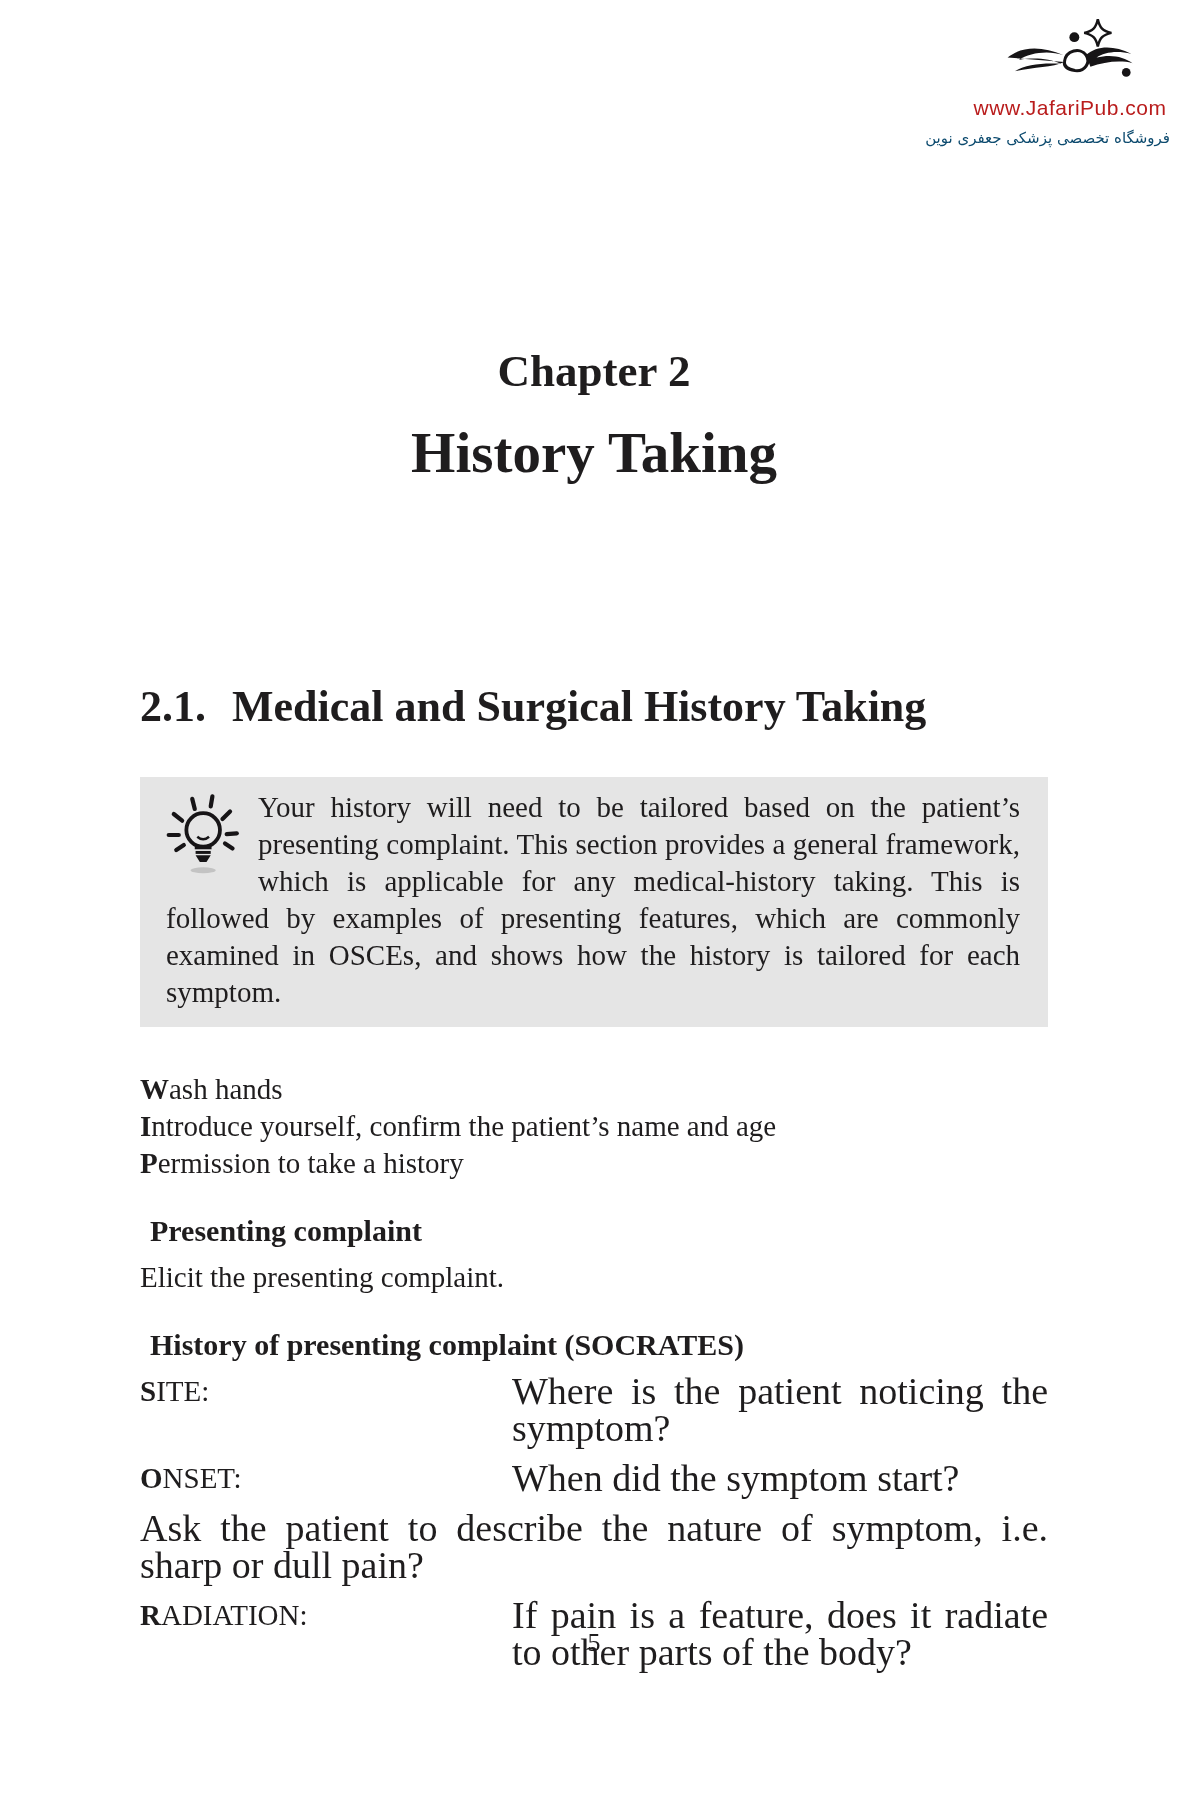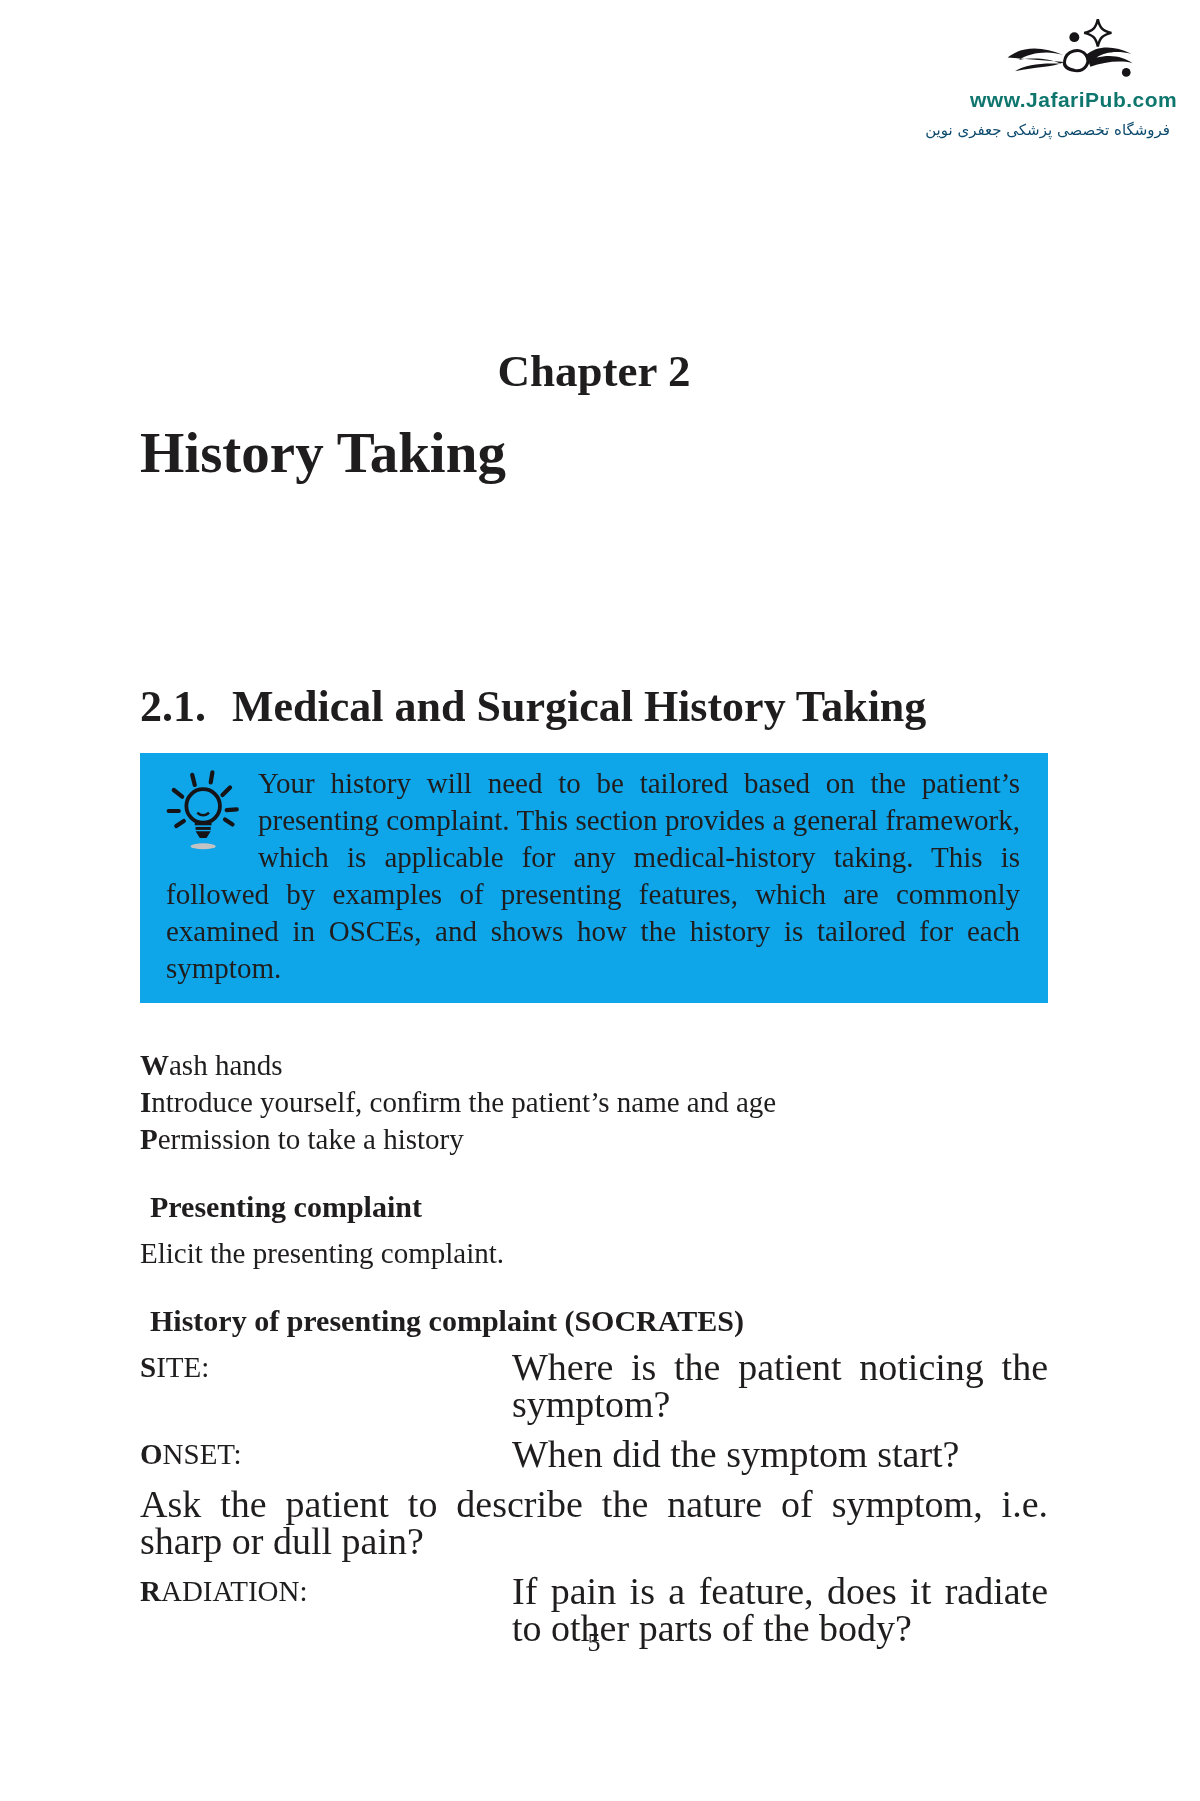--- a/index.html
+++ b/index.html
@@ -24,63 +24,62 @@
     position: absolute;
     top: 18px;
     right: 30px;
     width: 200px;
     text-align: center;
   }
   .logo-mark { display: block; margin: 0 auto; width: 150px; height: 68px; }
   .logo-url {
     font-family: "Liberation Sans", "DejaVu Sans", sans-serif;
     font-size: 21px;
-    color: #0f766e;
+    color: #b91c1c;
     letter-spacing: 0.5px;
-    margin-top: 2px;
+    margin-top: 10px;
     white-space: nowrap;
-    font-weight: bold;
   }
   .logo-fa {
     font-family: "DejaVu Sans", "Liberation Sans", sans-serif;
     font-size: 15px;
     color: #0c4a6e;
     margin-top: 9px;
     direction: rtl;
     white-space: nowrap;
   }
 
   
   .chapter-label {
     padding-top: 349px;
     text-align: center;
     font-size: 45px;
     font-weight: bold;
     line-height: 1.0;
   }
   .chapter-title {
     margin: 30px 0 0 0;
-    text-align: left;
+    text-align: center;
     font-size: 57px;
     font-weight: bold;
     line-height: 1.0;
   }
   .section-heading {
     margin: 204px 0 0 0;
     font-size: 44px;
     font-weight: bold;
     line-height: 1.0;
     white-space: nowrap;
   }
   .section-heading .sec-title { margin-left: 26px; }
 
   
   .tip-box {
-    margin-top: 24px;
-    background: #0ea5e9;
+    margin-top: 48px;
+    background: #e5e5e5;
     padding: 12px 28px 16px 26px;
   }
   .tip-icon {
     float: left;
     width: 76px;
     height: 84px;
     margin: 4px 16px 2px 0;
   }
   .tip-box p {
     margin: 0;

